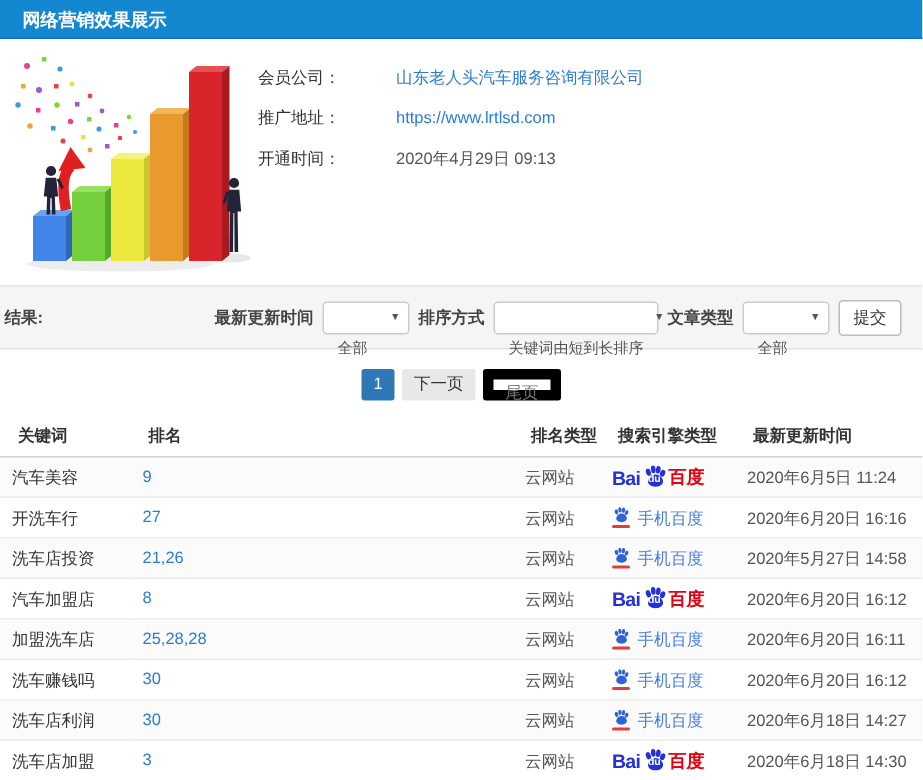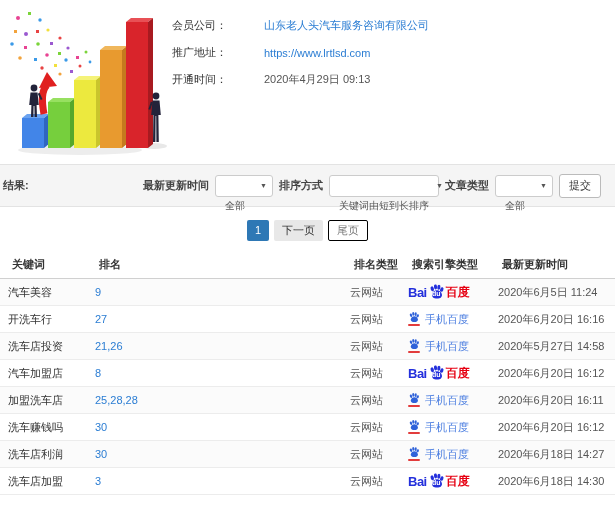--- a/index.html
+++ b/index.html
@@ -33,21 +33,21 @@
   .sel-s { width:58px; }
   .sel-w { width:110px; }
   .submit { height:24px; padding:0 9px; background:#fff; border:1px solid #bbb; border-radius:3px;
             font-size:11px; color:#333; cursor:pointer; font-family:inherit; }
 
   
   .pagination { display:flex; justify-content:center; gap:5px; margin:13px 0 10px; }
   .page-item { height:21px; line-height:21px; padding:0 8px; font-size:11px; border-radius:2px; cursor:pointer; }
   .page-item.active { background:#2e78b5; color:#fff; }
   .page-item.next { background:#e8e8e8; color:#333; }
-  .page-item.last { background:#fff; border:1px solid #000000; color:#777; line-height:19px; }
+  .page-item.last { background:#fff; border:7px solid #000000; color:#777; line-height:19px; }
 
   
   table { width:615px; border-collapse:collapse; table-layout:fixed; font-size:11px; }
   col.c1{width:87px;} col.c2{width:255px;} col.c3{width:58px;} col.c4{width:90px;} col.c5{width:125px;}
   th { text-align:left; font-size:11px; color:#333; padding:6px 0 6px 12px; border-bottom:1px solid #d0d0d0; }
   td { padding:0 0 0 8px; height:27px; border-bottom:1px solid #ececec; color:#555; white-space:nowrap; overflow:hidden; }
   tbody tr:nth-child(odd) td { background:#fbfbfb; }
   td.kw { color:#333; }
   td.rank a { color:#2b7dd3; }
   td.date { color:#555; }
@@ -73,20 +73,23 @@
     <ellipse cx="6" cy="6.5" rx="2.3" ry="3.5" transform="rotate(-18 6 6.5)"></ellipse>
     <ellipse cx="10.6" cy="3.8" rx="2.2" ry="3.6" transform="rotate(-5 10.6 3.8)"></ellipse>
     <ellipse cx="15.3" cy="4.2" rx="2.2" ry="3.6" transform="rotate(8 15.3 4.2)"></ellipse>
     <ellipse cx="19.4" cy="7.5" rx="2.3" ry="3.3" transform="rotate(22 19.4 7.5)"></ellipse>
     <path d="M12.7 8.6 C16.2 8.6 19.2 11.3 19.7 14.4 C20.2 17.6 17.6 20.2 12.7 20.2 C7.8 20.2 5.2 17.6 5.7 14.4 C6.2 11.3 9.2 8.6 12.7 8.6 Z"></path>
   </symbol>
 </svg>
 
 <div class="page">
 
+  <div class="titlebar">
+    <span>网络营销效果展示</span>
+  </div>
 
   <div class="top-section">
     <div class="illus">
       <svg width="172" height="160" viewBox="0 0 172 160">
         <ellipse cx="80" cy="150" rx="62" ry="5" fill="#ededed"></ellipse>
         <ellipse cx="154" cy="146" rx="13" ry="3" fill="#e8e8e8"></ellipse>
 
         <g>
           <circle cx="18" cy="18" r="2" fill="#e84393"></circle>
             <rect x="28" y="12" width="3" height="3" fill="#7bd43a"></rect>

